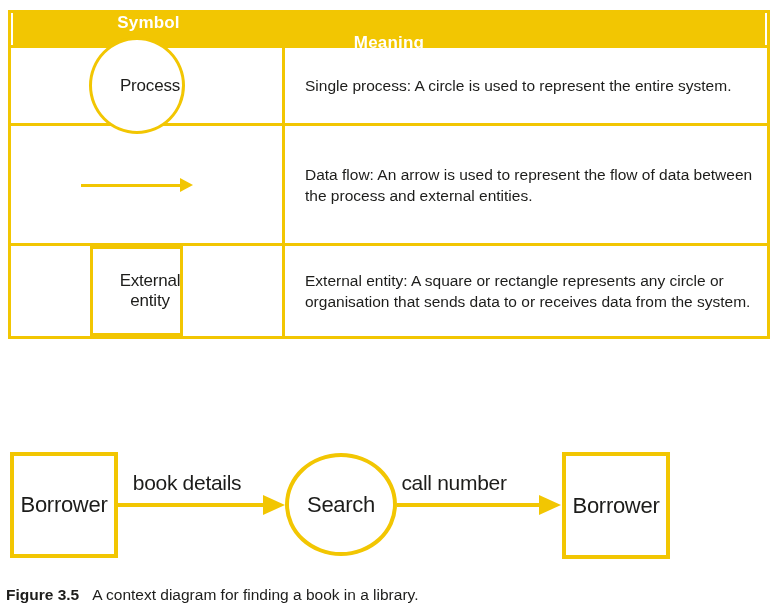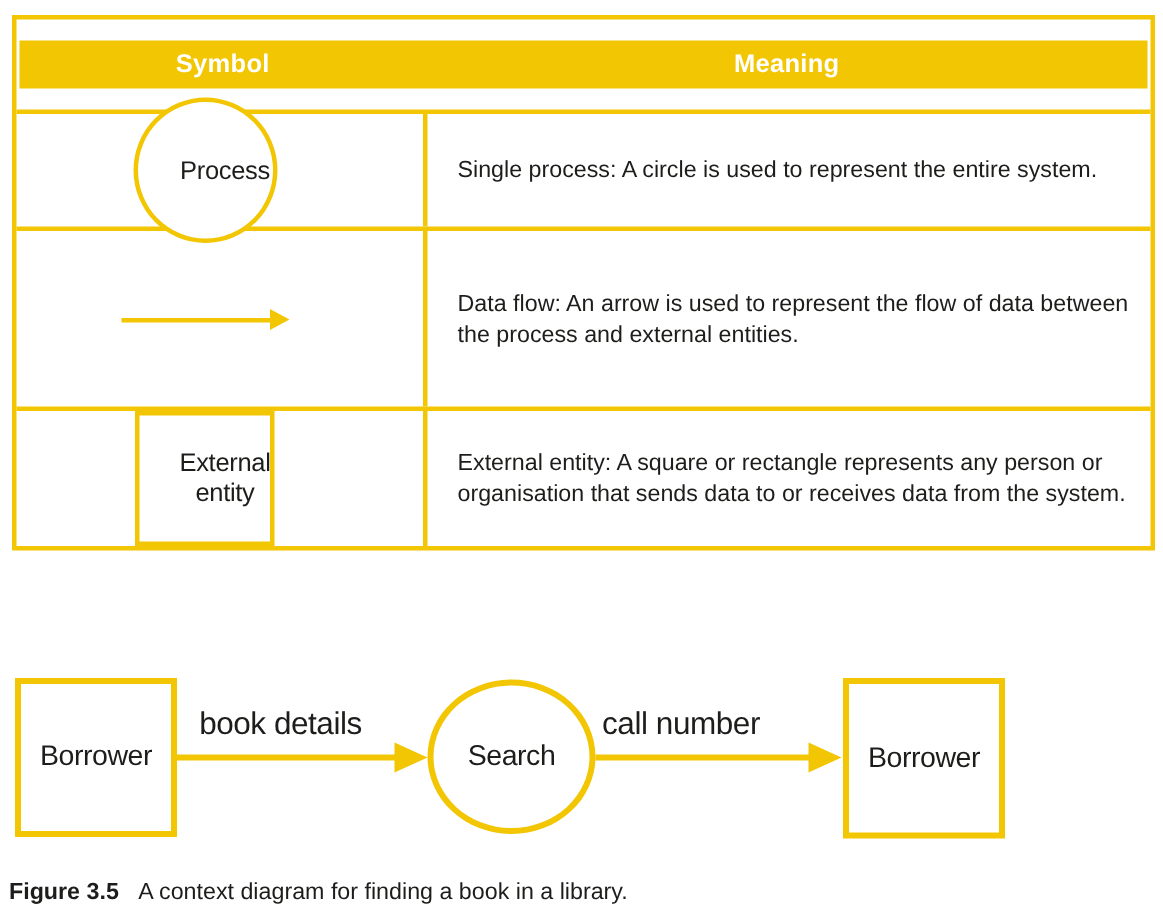--- a/index.html
+++ b/index.html
@@ -7,21 +7,21 @@
     --ink:#1d1d1b;
   }
   *{box-sizing:border-box;margin:0;padding:0;}
   html,body{width:775px;height:605px;background:#fff;overflow:hidden;
     font-family:"Liberation Sans",sans-serif;color:var(--ink);}
   .page{position:relative;width:775px;height:605px;background:#fff;}
 
   
   .symbol-table{position:absolute;left:8px;top:10px;width:762px;
     border:3px solid var(--yellow);background:#fff;}
-  .t-head{display:flex;height:32px;margin:14px 2px;background:var(--yellow);}
+  .t-head{display:flex;height:32px;margin:0 2px;background:var(--yellow);flex-direction:column;}
   .t-head .th{display:flex;align-items:center;justify-content:center;
     color:#fff;font-weight:bold;font-size:17px;letter-spacing:.2px;}
   .th-symbol{width:271px;}
   .th-meaning{flex:1;}
   .t-row{display:flex;border-top:3px solid var(--yellow);}
   .t-row:nth-child(1){height:126px;}
   .t-row:nth-child(2){height:78px;}
   .t-row:nth-child(3){height:120px;}
   .cell-symbol{width:274px;border-right:3px solid var(--yellow);
     display:flex;align-items:center;justify-content:center;}
@@ -43,21 +43,21 @@
     background:#fff;padding:0 16px;}
 
   
   .caption{position:absolute;left:6px;font-size:15.5px;color:var(--ink);}
   .caption .cap-bold{font-weight:bold;margin-right:13px;}
   .table-caption{top:396px;}
   .figure-caption{top:586px;}
 
   
   .diagram{position:absolute;left:0;top:0;width:775px;height:605px;pointer-events:none;}
-  .node-label{font-size:19px;letter-spacing:-0.3px;}
+  .node-label{font-size:22px;letter-spacing:-0.3px;}
   .d-box{position:absolute;border:4px solid var(--yellow);background:#fff;
     display:flex;align-items:center;justify-content:center;}
   .d-box-left{left:10px;top:452px;width:108px;height:106px;}
   .d-box-right{left:562px;top:452px;width:108px;height:107px;}
   .d-circle{position:absolute;left:285px;top:453px;width:112px;height:103px;
     border:4px solid var(--yellow);border-radius:50%;background:#fff;
     display:flex;align-items:center;justify-content:center;text-align:center;}
   .d-line{position:absolute;height:4px;background:var(--yellow);}
   .d-line-1{left:118px;top:503px;width:146px;}
   .d-line-2{left:397px;top:503px;width:143px;}
@@ -104,21 +104,21 @@
       </div>
     </div>
 
     <div class="t-row">
       <div class="cell-symbol">
         <div class="sym-rect">
           <span class="sym-label">External entity</span>
         </div>
       </div>
       <div class="cell-meaning">
-        <span>External entity: A square or rectangle represents any person or organisation that sends data to or receives data from the system.</span>
+        <span>External entity: A square or rectangle represents any circle or organisation that sends data to or receives data from the system.</span>
       </div>
     </div>
   </div>
 
 
   <div class="diagram">
     <div class="d-box d-box-left">
       <span class="node-label">Borrower</span>
     </div>
 

